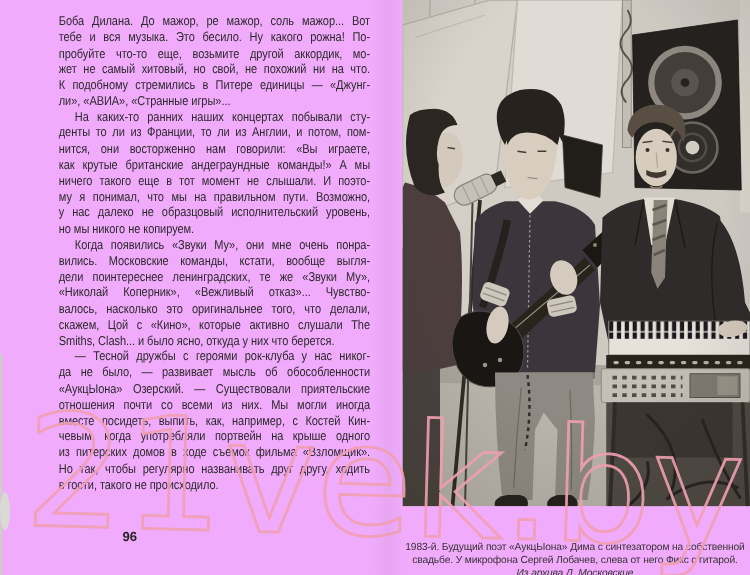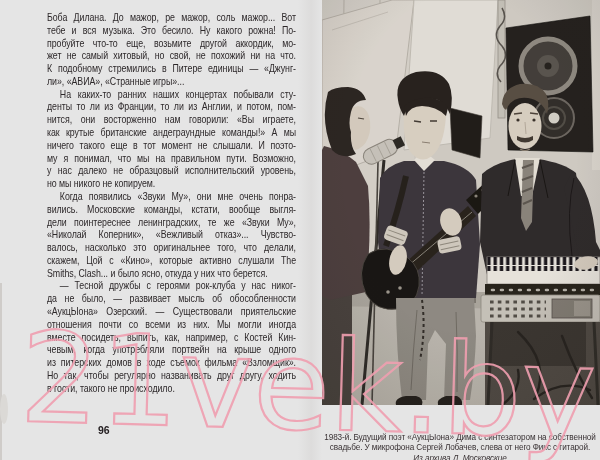--- a/index.html
+++ b/index.html
@@ -1,18 +1,18 @@
 <!DOCTYPE html>
 <html><head>
 <meta charset="utf-8">
 <style>
   html,body{margin:0;padding:0;}
   body{width:600px;height:460px;overflow:hidden;background:#fbfaf8;
        font-family:"Liberation Sans",sans-serif;position:relative;}
-  .spread{position:absolute;inset:0;background:#e5e5e5;}
+  .spread{position:absolute;inset:0;background:#f0abfc;}
 
   
   .textcol{position:absolute;left:47px;top:12px;width:250px;color:#2d282a;}
   .ln{width:291px;font-size:10.3px;line-height:12.78px;letter-spacing:-0.05px;
       text-align:justify;text-align-last:justify;transform:scaleX(0.8557);
       transform-origin:0 0;white-space:nowrap;}
   .ln.ind{padding-left:15px;width:276px;}
   .ln.end{text-align-last:left;}
   .pagenum{position:absolute;left:57px;top:424px;font-size:10.5px;font-weight:bold;color:#262123;padding-left:41px;}
 

